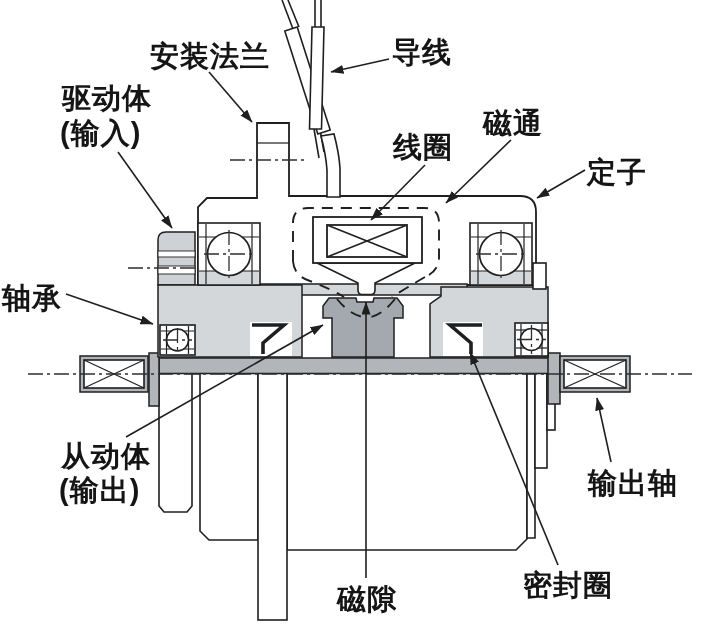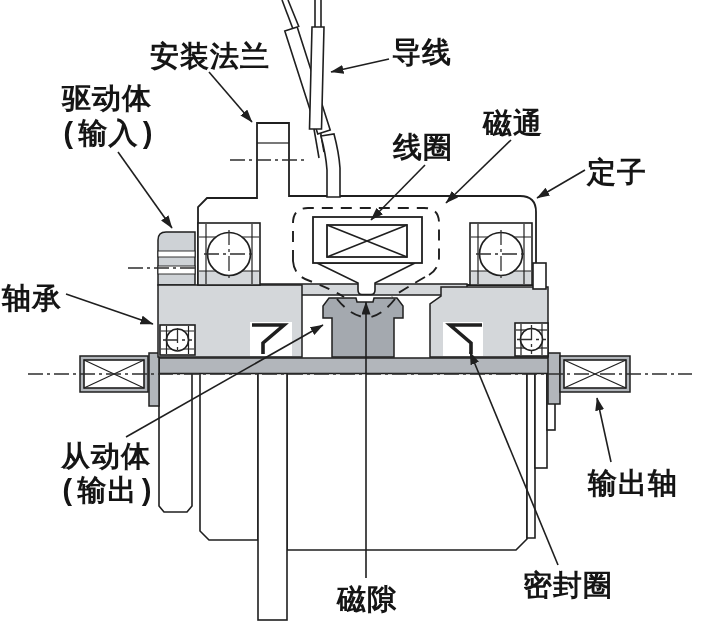--- a/index.html
+++ b/index.html
@@ -1,17 +1,17 @@
 <!DOCTYPE html>
 <html><head>
 <meta charset="utf-8">
 <style>
   html,body{margin:0;padding:0;background:#ffffff;}
   .stage{position:relative;width:709px;height:639px;background:#ffffff;overflow:hidden;
-         font-family:Liberation Mono, monospace;}
+         font-family:Liberation Sans, sans-serif;}
   svg{display:block;}
   .outline{fill:#ffffff;stroke:#1f1f1f;stroke-width:1.6;}
   .outline2{fill:none;stroke:#1f1f1f;stroke-width:1.6;}
   .lgray{fill:#d4d7da;stroke:#1f1f1f;stroke-width:1.5;}
   .mgray{fill:#b2b6bb;stroke:#1f1f1f;stroke-width:1.5;}
   .dgray{fill:#a4a9af;stroke:#1f1f1f;stroke-width:1.5;}
   .thin{stroke:#1f1f1f;stroke-width:1.2;fill:none;}
   .flux{stroke:#1f1f1f;stroke-width:1.9;fill:none;stroke-dasharray:11 8;}
   .dashdot{stroke:#2e2e2e;stroke-width:1.3;fill:none;stroke-dasharray:15 4 3 4;}
   .seal{stroke:#1f1f1f;stroke-width:3.6;fill:none;stroke-linejoin:miter;}

